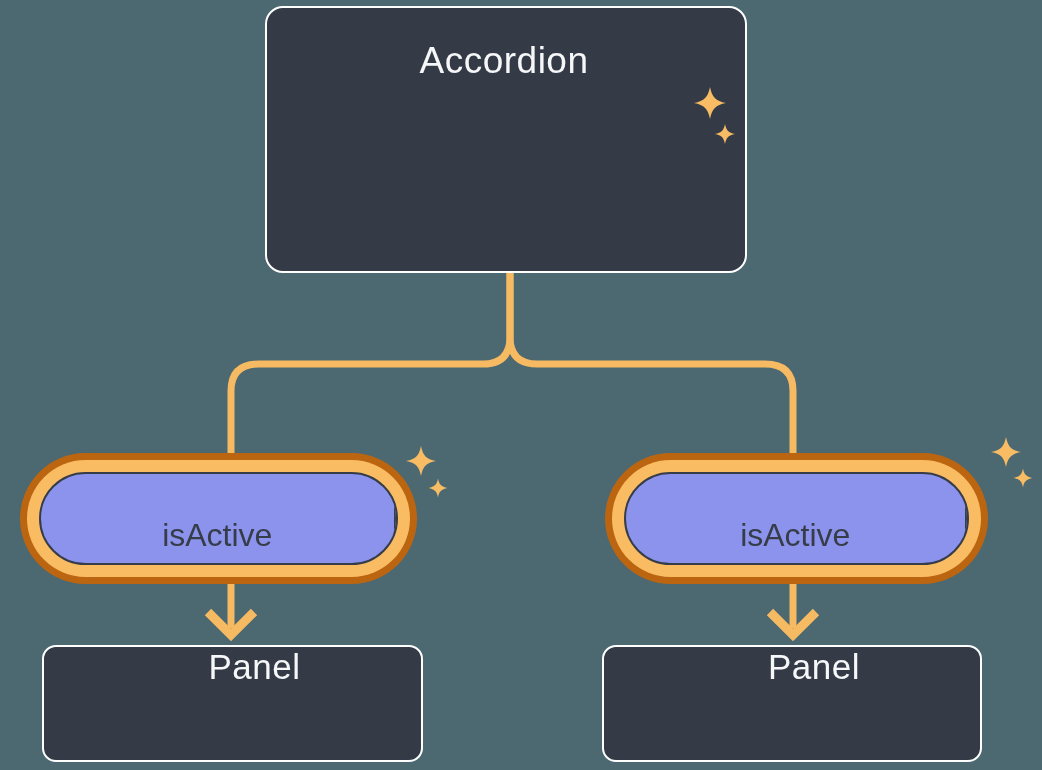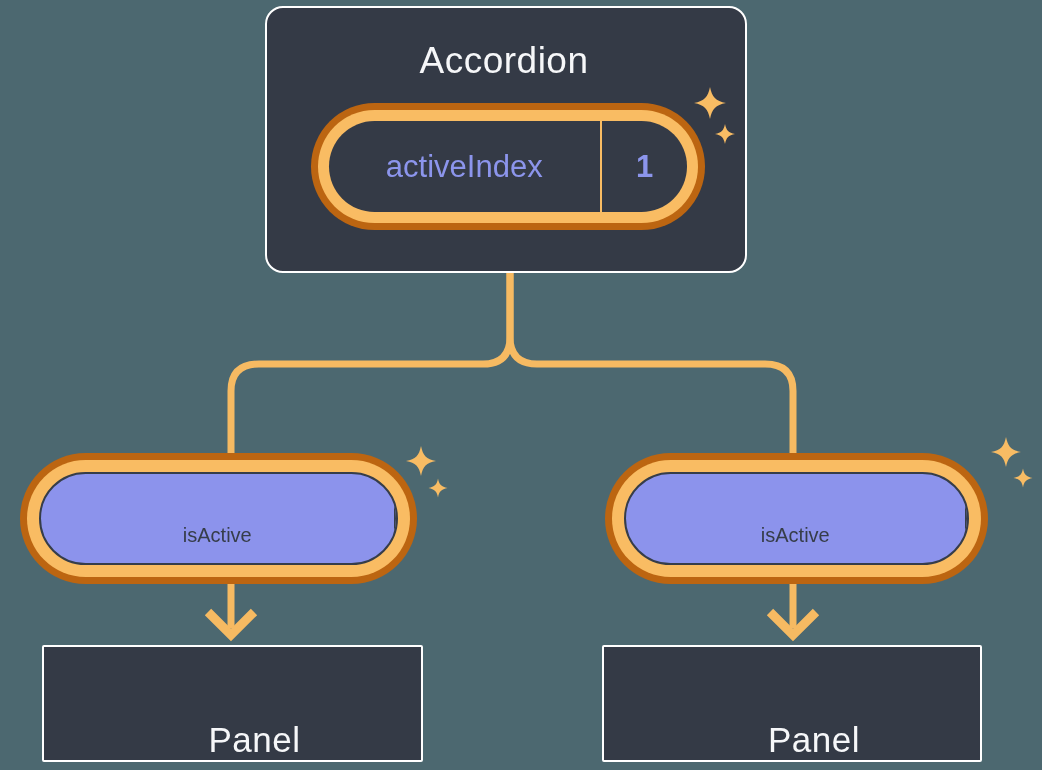--- a/index.html
+++ b/index.html
@@ -15,21 +15,21 @@
   .node{
     position:absolute;box-sizing:border-box;z-index:1;
     background:#343A46;border:2.5px solid #FFFFFF;border-radius:18px;
   }
   .accordion-node{left:265px;top:6px;width:482px;height:267px;}
   .node-title{
     position:absolute;top:32px;left:0;right:4px;text-align:center;
     font-size:37px;font-weight:500;color:#F6F7F9;letter-spacing:.5px;
   }
   .panel-node{
-    border-radius:2px;display:flex;align-items:flex-end;justify-content:center;
+    border-radius:14px;display:flex;align-items:flex-start;justify-content:center;
     font-size:35px;font-weight:500;color:#F6F7F9;letter-spacing:.5px;padding-left:44px;
   }
   .panel-left{left:42px;top:645px;width:381px;height:117px;}
   .panel-right{left:602px;top:645px;width:380px;height:117px;}
 
   
   .pill{
     position:absolute;z-index:2;box-sizing:border-box;
     background:#BC6511;border-radius:999px;padding:7px;
   }
@@ -43,21 +43,21 @@
   .divider{width:2.5px;align-self:stretch;flex:0 0 auto;}
 
   .state-pill{left:311px;top:103px;width:394px;height:127px;}
   .state-pill .pill-core{background:#343A46;}
   .state-pill .pill-cell{color:#8C95EC;font-size:31px;}
   .state-pill .cell-value{width:85px;font-weight:700;}
   .state-pill .divider{background:#F9BC63;}
 
   .prop-pill .pill-mid{padding:12px;}
   .prop-pill .pill-core{background:#8C93EC;border:2.5px solid #363D49;}
-  .prop-pill .pill-cell{color:#363D49;font-size:20px;margin-top:33px;}
+  .prop-pill .pill-cell{color:#363D49;font-size:32px;margin-top:33px;}
   .prop-pill .cell-value{font-weight:700;}
   .prop-pill .divider{background:#363D49;}
   .prop-pill-left{left:20px;top:453px;width:397px;height:131px;}
   .prop-pill-left .cell-value{width:148px;}
   .prop-pill-right{left:605px;top:453px;width:383px;height:131px;}
   .prop-pill-right .cell-value{width:136px;}
 </style>
 </head>
 <body>
 
@@ -73,29 +73,20 @@
     <g>
       <path d="M793 584 V628" fill="none" stroke="#F6BA62" stroke-width="7"></path>
       <path d="M770 612 L793 635 L816 612" fill="none" stroke="#F6BA62" stroke-width="9"></path>
     </g>
   </svg>
 
   <div class="node accordion-node">
     <div class="node-title">Accordion</div>
   </div>
 
-  <div class="pill state-pill">
-    <div class="pill-mid">
-      <div class="pill-core">
-        <div class="pill-cell cell-label">activeIndex</div>
-        <div class="divider"></div>
-        <div class="pill-cell cell-value">1</div>
-      </div>
-    </div>
-  </div>
 
   <div class="pill prop-pill prop-pill-left">
     <div class="pill-mid">
       <div class="pill-core">
         <div class="pill-cell cell-label">isActive</div>
         <div class="divider"></div>
       </div>
     </div>
   </div>
 

